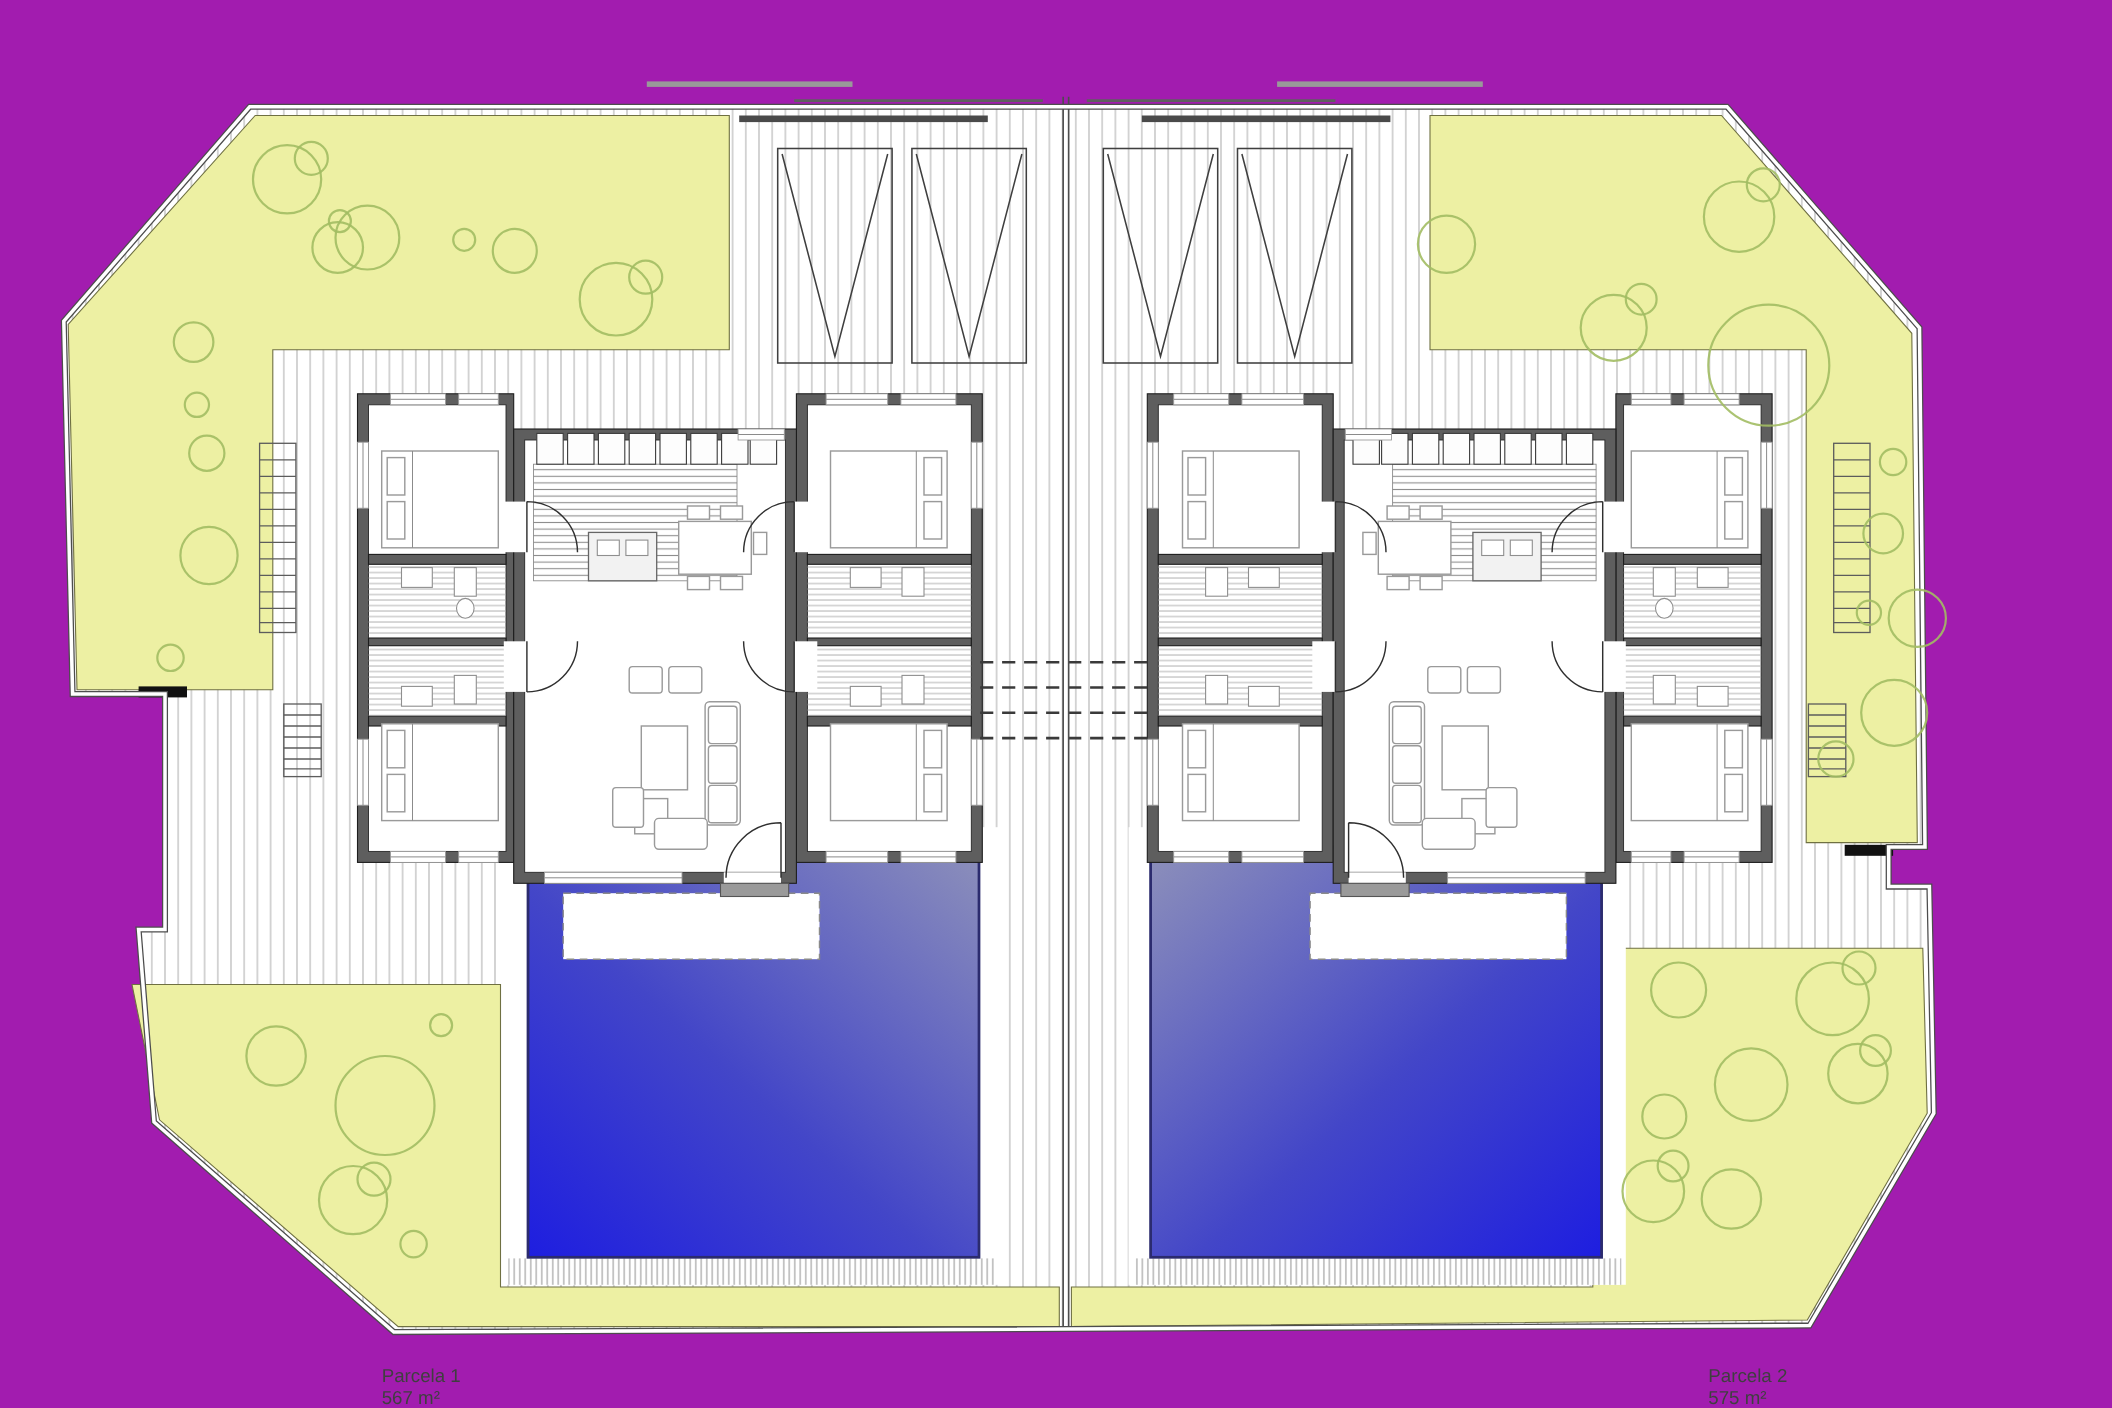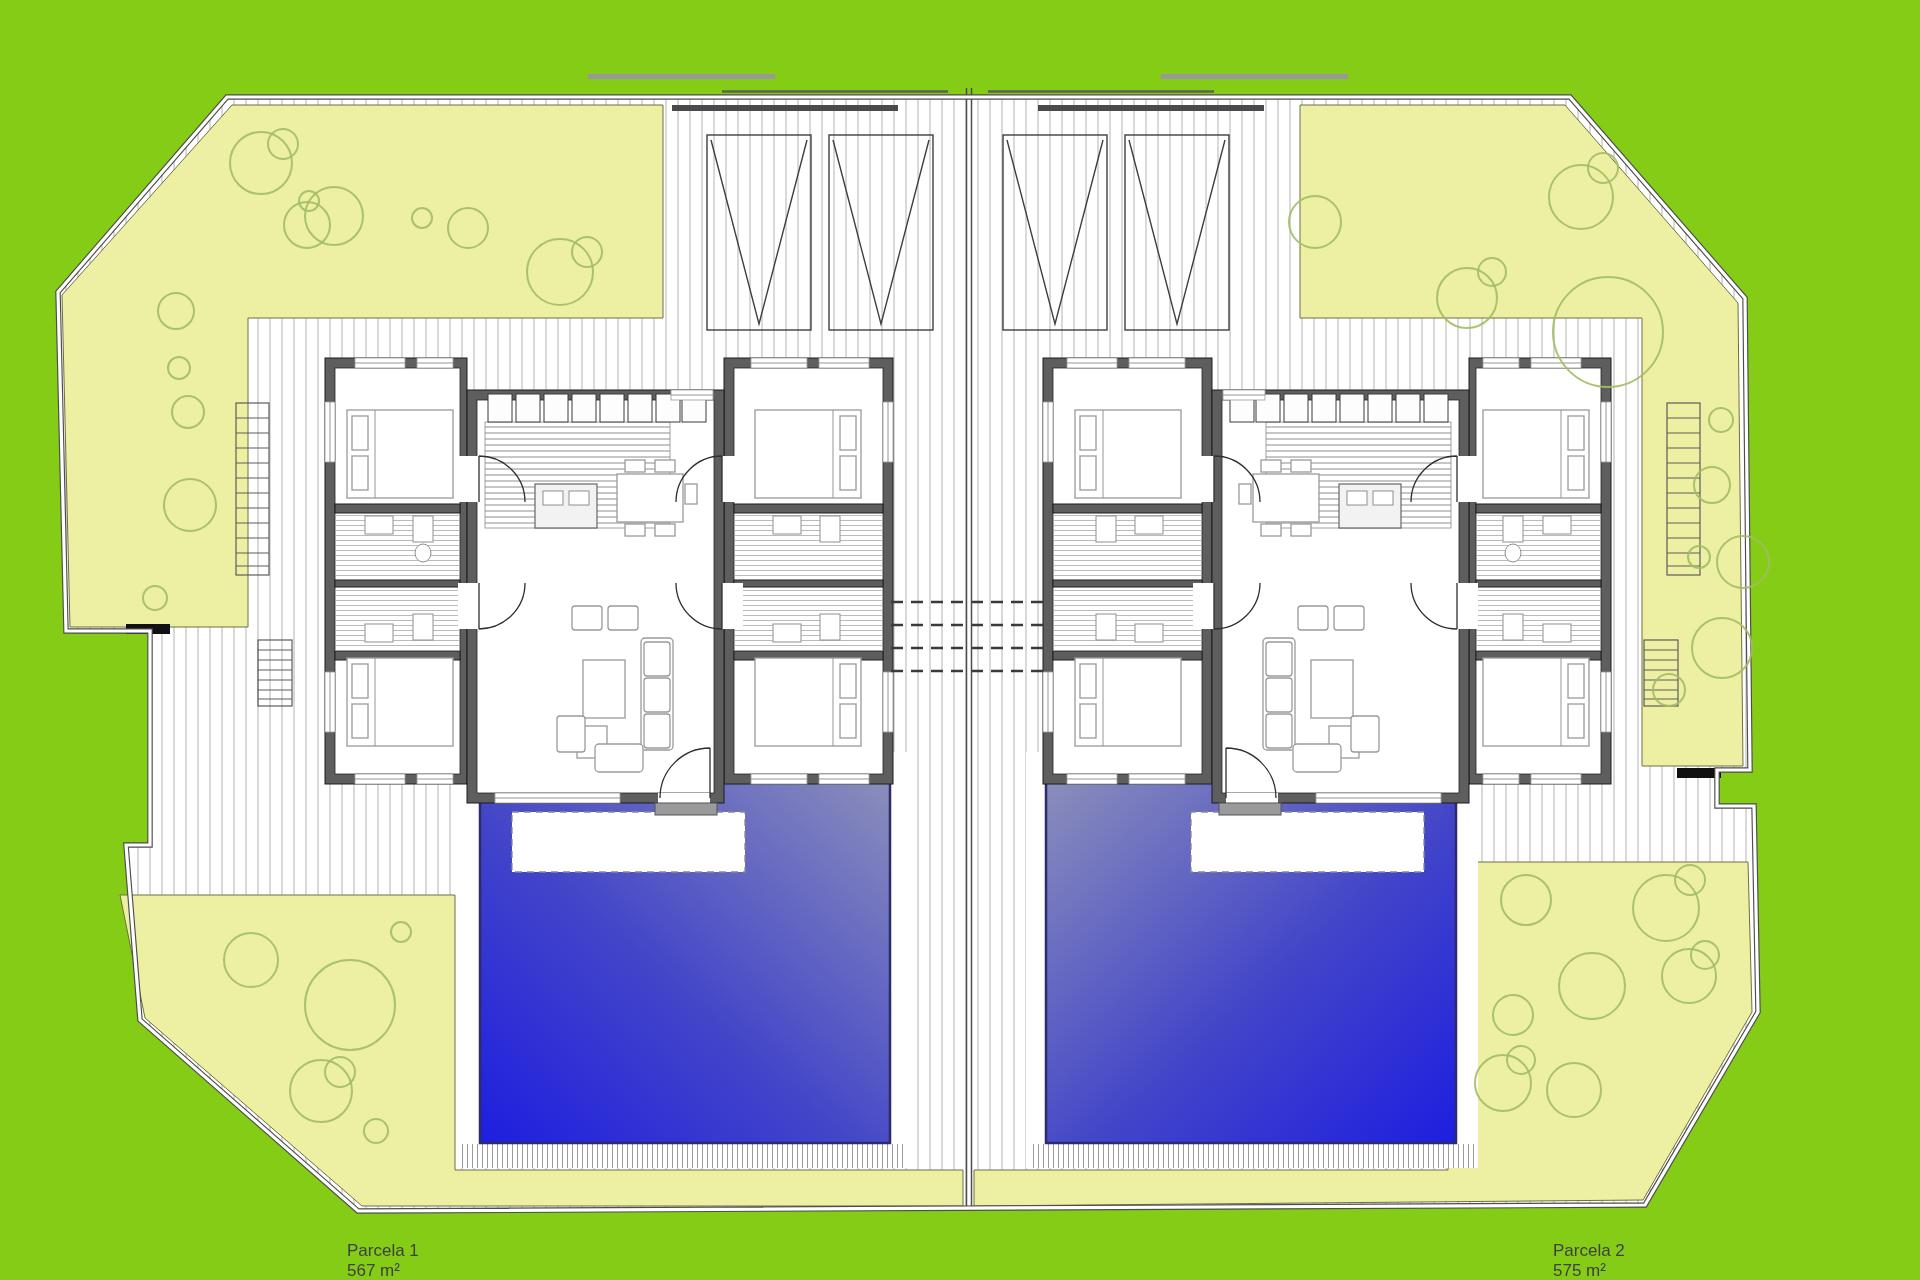--- a/index.html
+++ b/index.html
@@ -1,16 +1,16 @@
 <!DOCTYPE html>
 <html style="--c-garden: #edf0a3; --c-garden-line: #6f7042; --c-tree: #a2bd63; --c-hatch: #b3b3b3; --c-hatch-dense: #9a9a9a; --c-wall: #5e5e5e; --c-wall-edge: #1d1d1d; --c-boundary: #4d4d4d; --c-pool-deep: #1e1ee0; --c-pool-light: #8d90ba; --c-pool-border: #2b2b6e; --c-furniture: #9a9a9a; --c-fixture: #8f8f8f; --c-gate: #4a4a4a; --c-label: #3f3f3f;"><head>
 <meta charset="utf-8">
 <style>
   html,body{margin:0;padding:0;background:#ffffff;}
-  .stage{position:relative;width:1920px;height:1280px;background:#84cc16;overflow:hidden;
+  .stage{position:relative;width:1920px;height:1280px;background:#a21caf;overflow:hidden;
          font-family:"Liberation Sans", sans-serif;text-align:right;}
   .stage svg{position:absolute;left:0;top:0;}
   .parcel-label{font-size:17px;fill:var(--c-label,#3f3f3f);font-family:"Liberation Sans",sans-serif;}
   .tree{fill:none;stroke:var(--c-tree,#a2bd63);stroke-width:2;opacity:.9;}
   .wall{fill:var(--c-wall,#5e5e5e);stroke:var(--c-wall-edge,#1d1d1d);stroke-width:1;}
   .inner{fill:#ffffff;stroke:#242424;stroke-width:.8;}
   .furn{fill:#ffffff;stroke:var(--c-furniture,#9a9a9a);stroke-width:1.3;}
   .fix{fill:#ffffff;stroke:var(--c-fixture,#8f8f8f);stroke-width:1;}
   .arc{fill:none;stroke:#2f2f2f;stroke-width:1.3;}
   .winr{fill:#ffffff;stroke:#9b9b9b;stroke-width:.8;}

